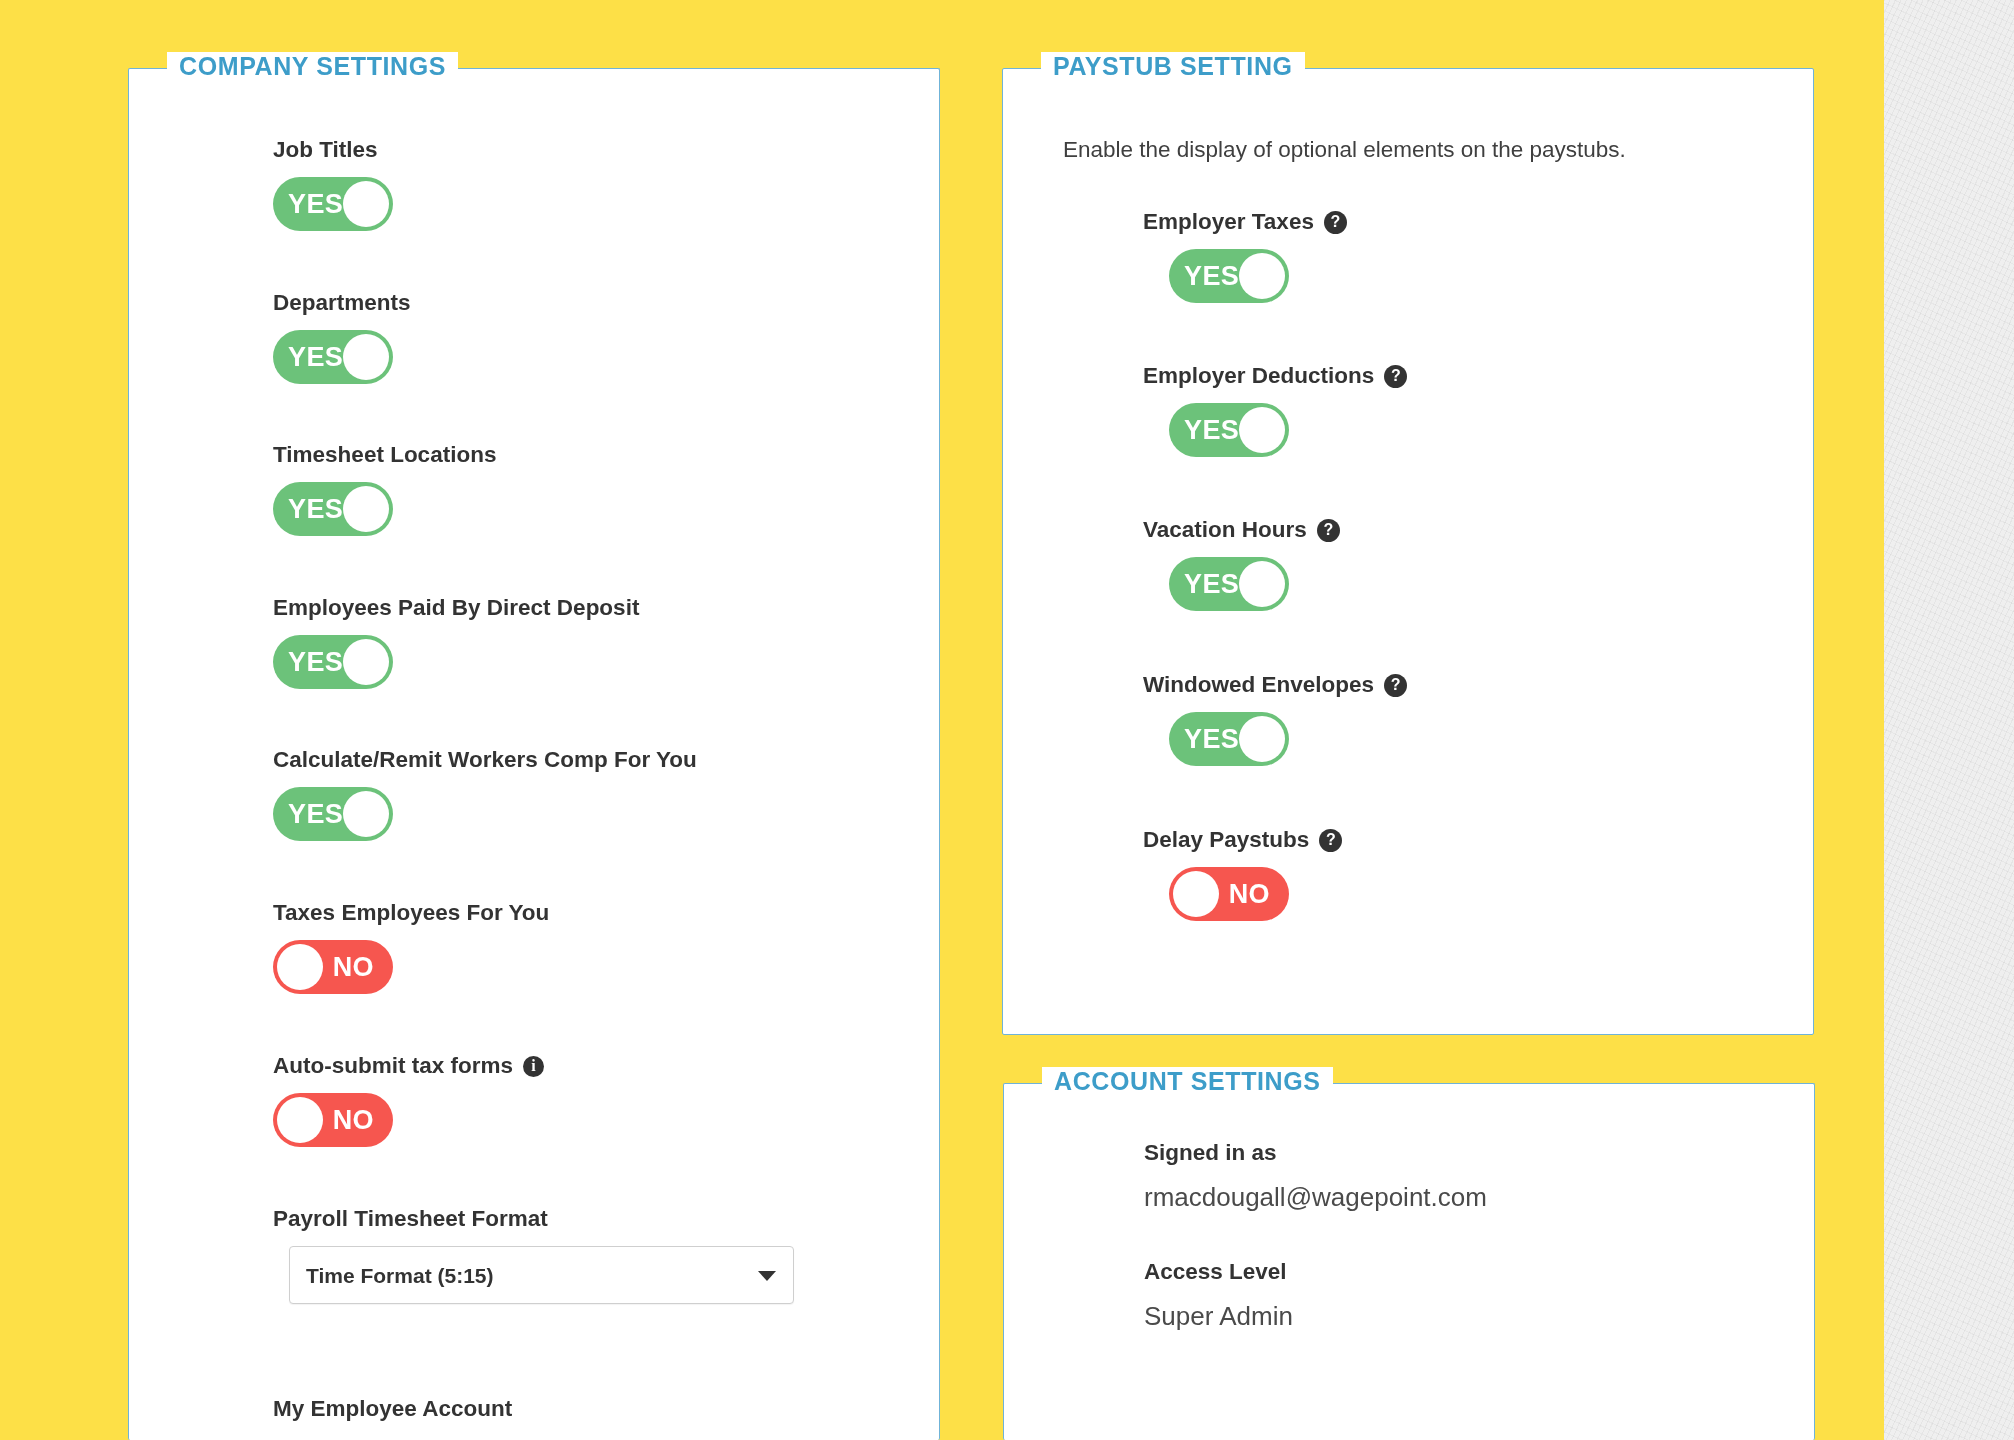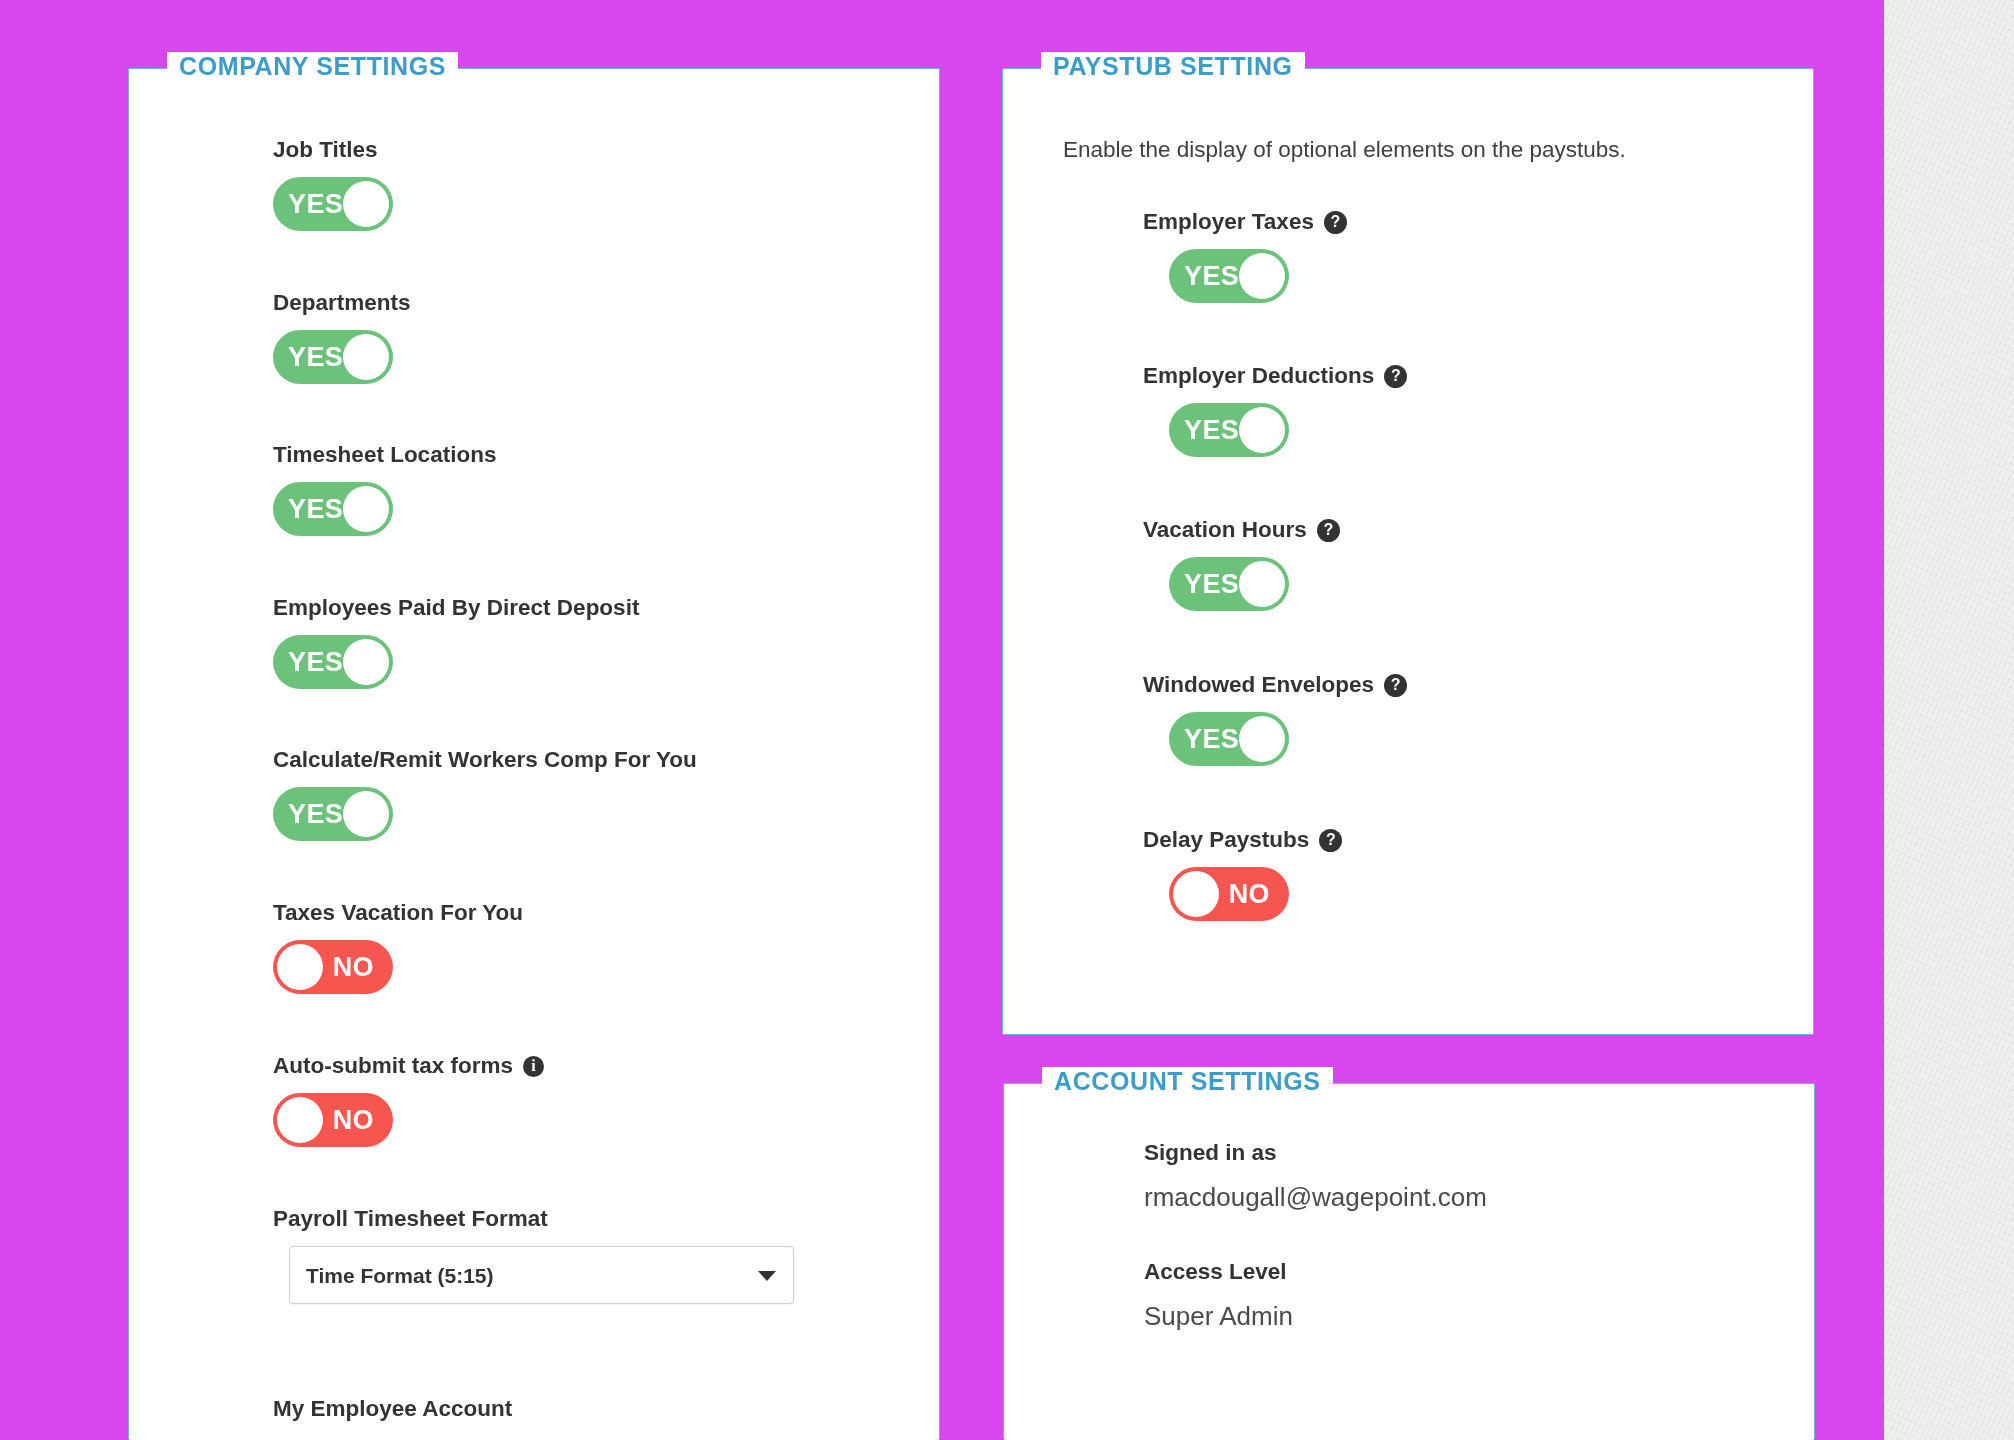--- a/index.html
+++ b/index.html
@@ -9,21 +9,21 @@
     width: 2014px;
     height: 1440px;
     background: #ffffff;
     font-family: "Liberation Sans", sans-serif;
     overflow: hidden;
   }
   .page {
     position: relative;
     width: 2014px;
     height: 1440px;
-    background: #d946ef;
+    background: #fde047;
   }
 
   
   .panel {
     position: absolute;
     border: 1px solid #6fb3d8;
     border-radius: 2px;
     background: #ffffff;
   }
   .panel-legend {
@@ -276,21 +276,21 @@
         <span>Calculate/Remit Workers Comp For You</span>
       </div>
       <div class="toggle on">
         <span class="tlabel">YES</span>
         <span class="knob"></span>
       </div>
     </div>
 
     <div class="setting" style="left:144px; top:831px;">
       <div class="setting-label">
-        <span>Taxes Vacation For You</span>
+        <span>Taxes Employees For You</span>
       </div>
       <div class="toggle off">
         <span class="tlabel">NO</span>
         <span class="knob"></span>
       </div>
     </div>
 
     <div class="setting" style="left:144px; top:984px;">
       <div class="setting-label">
         <span>Auto-submit tax forms</span>

